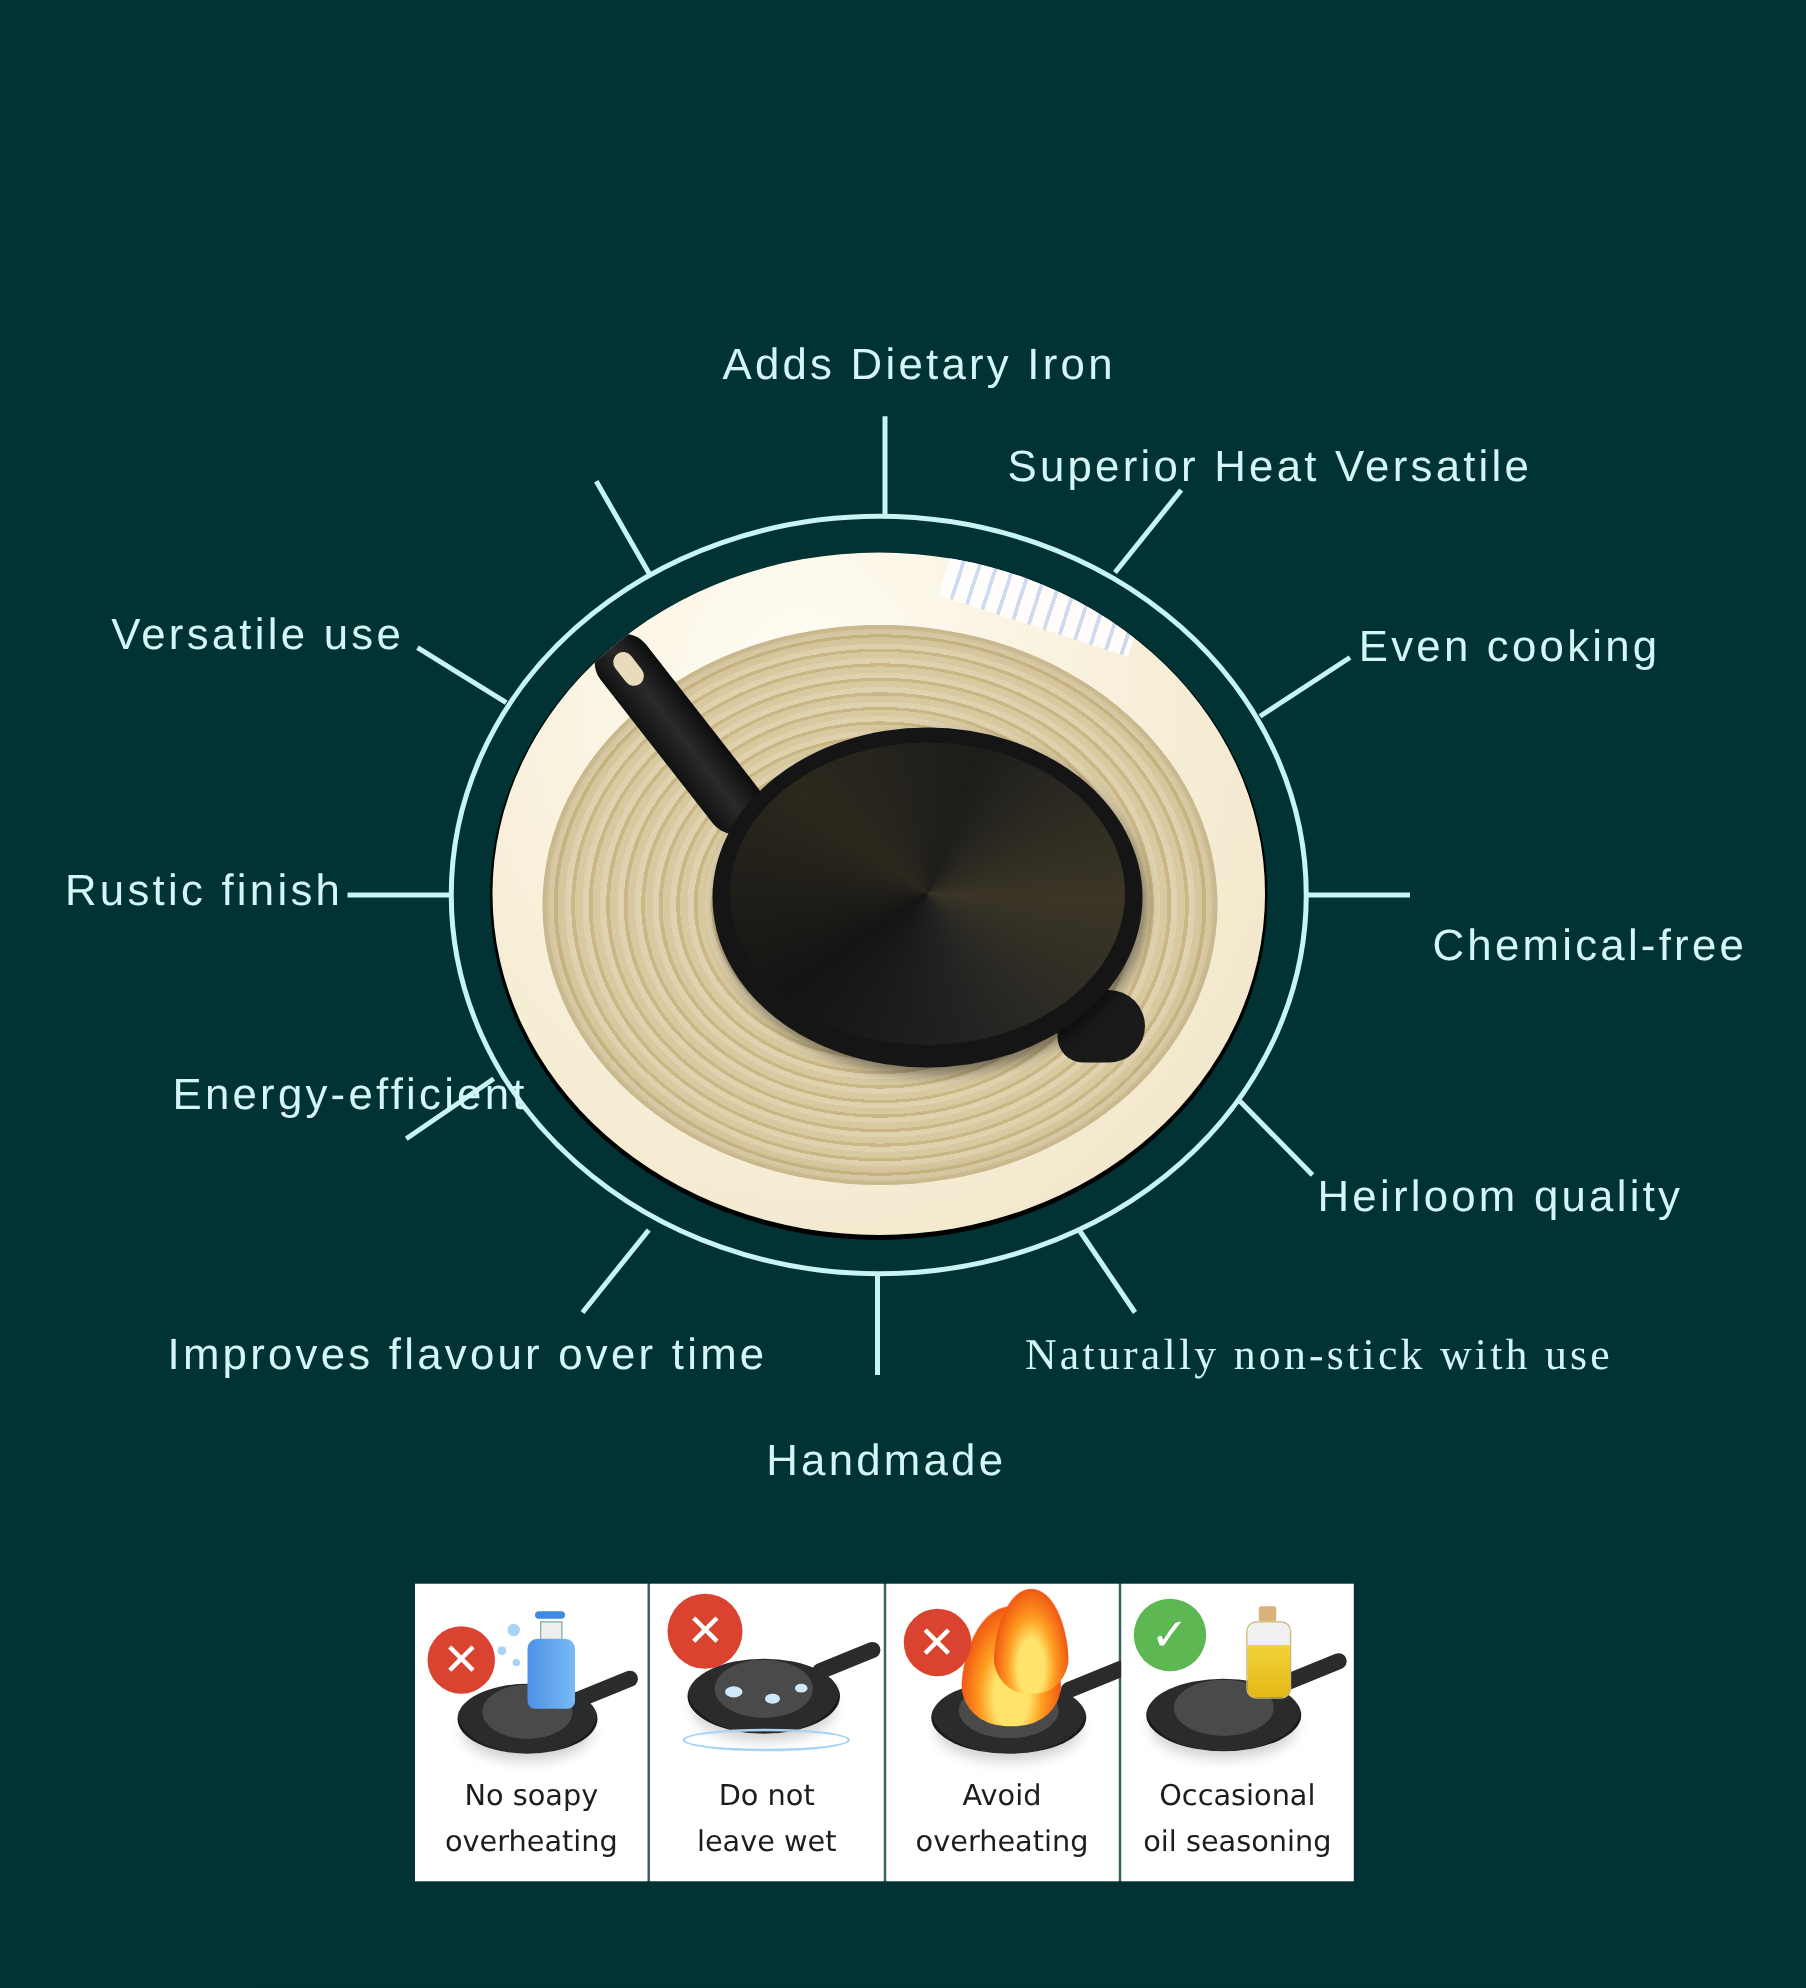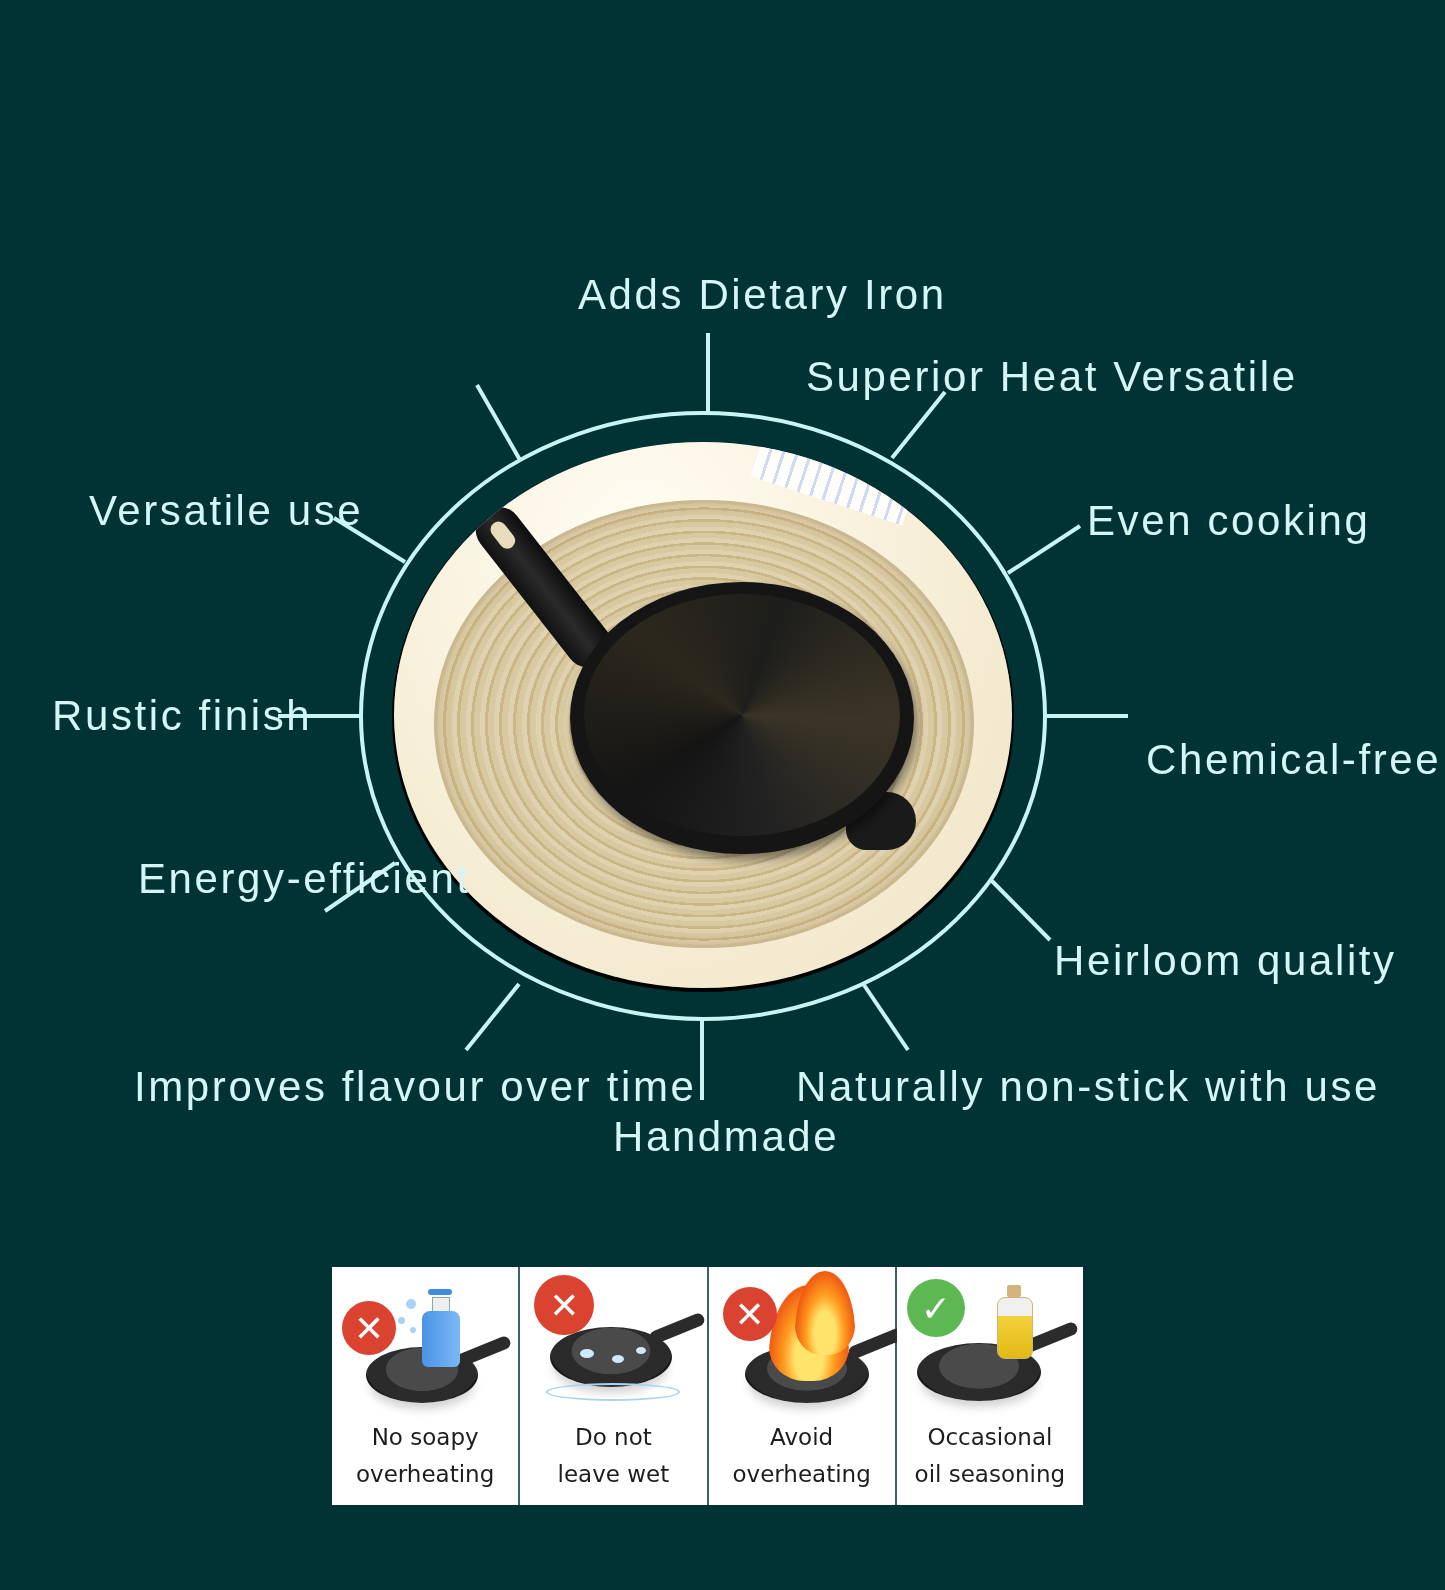--- a/index.html
+++ b/index.html
@@ -7,21 +7,21 @@
     width: 1445px; height: 1590px;
     background: #013335;
     position: relative; overflow: hidden;
     font-family: "Liberation Sans", "DejaVu Sans", sans-serif;
   }
   .stage { position: absolute; left: 0; top: 0; width: 1445px; height: 1590px; }
   svg.overlay { position: absolute; left: 0; top: 0; }
   .label {
     position: absolute;
     color: #d4f6f6;
-    font-size: 42px;
+    font-size: 35px;
     letter-spacing: 2.6px;
     white-space: nowrap;
     line-height: 1;
   }
   
   .photo {
     position: absolute;
     left: 394px; top: 442px; width: 618px; height: 546px;
     border-radius: 50%;
     overflow: hidden;
@@ -156,22 +156,22 @@
 
   <div class="label" style="left:578px;top:274px;">Adds Dietary Iron</div>
   <div class="label" style="left:806px;top:356px;">Superior Heat Versatile</div>
   <div class="label" style="left:89px;top:490px;">Versatile use</div>
   <div class="label" style="left:1087px;top:500px;">Even cooking</div>
   <div class="label" style="left:52px;top:695px;">Rustic finish</div>
   <div class="label" style="left:1146px;top:697px;margin-top:42px;">Chemical-free</div>
   <div class="label" style="left:138px;top:858px;">Energy-efficient</div>
   <div class="label" style="left:1054px;top:940px;">Heirloom quality</div>
   <div class="label" style="left:134px;top:1066px;">Improves flavour over time</div>
-  <div class="label" style="left:796px;top:1066px;">Naturally non-stick with use</div>
-  <div class="label" style="left:613px;top:1116px;text-align:right;">Handmade</div>
+  <div class="label" style="left:820px;top:1066px;font-family:Liberation Serif, serif;">Naturally non-stick with use</div>
+  <div class="label" style="left:613px;top:1151px;text-align:right;">Handmade</div>
 
   <div class="care">
 
     <div class="care-card">
       <div class="care-art">
         <div class="mini-pan" style="left:34px;top:80px;"></div>
         <div class="mini-handle" style="left:122px;top:78px;"></div>
         <div class="pump" style="left:96px;top:22px;"></div>
         <div class="bottle-neck" style="left:100px;top:30px;"></div>
         <div class="bottle" style="left:90px;top:44px;"></div>

